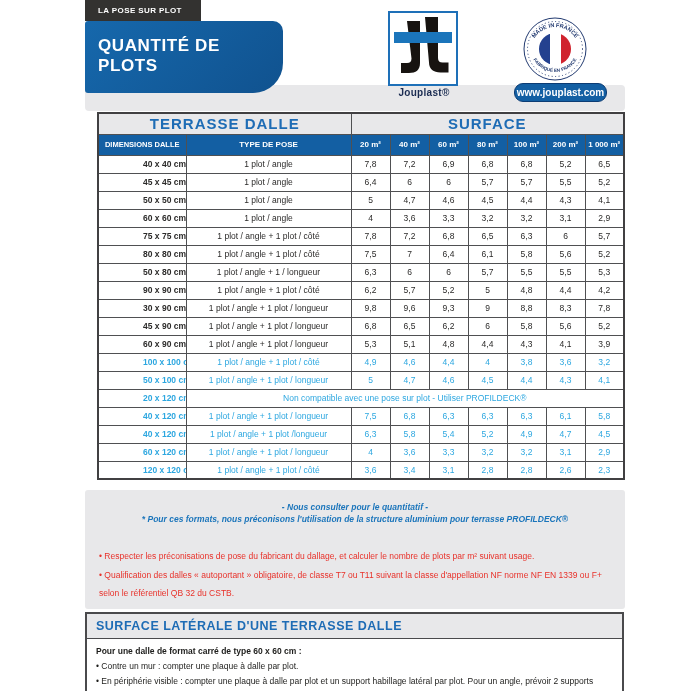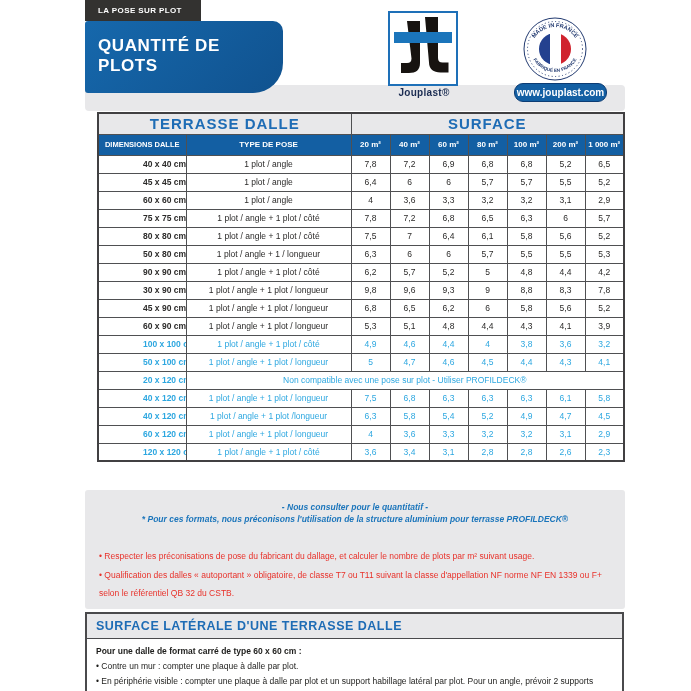--- a/index.html
+++ b/index.html
@@ -161,20 +161,31 @@
           <td class="type">1 plot / angle</td>
           <td class="val">6,4</td>
           <td class="val">6</td>
           <td class="val">6</td>
           <td class="val">5,7</td>
           <td class="val">5,7</td>
           <td class="val">5,5</td>
           <td class="val">5,2</td>
         </tr>
         <tr>
+          <td class="dim">50 x 50 cm</td>
+          <td class="type">1 plot / angle</td>
+          <td class="val">5</td>
+          <td class="val">4,7</td>
+          <td class="val">4,6</td>
+          <td class="val">4,5</td>
+          <td class="val">4,4</td>
+          <td class="val">4,3</td>
+          <td class="val">4,1</td>
+        </tr>
+        <tr>
           <td class="dim">60 x 60 cm</td>
           <td class="type">1 plot / angle</td>
           <td class="val">4</td>
           <td class="val">3,6</td>
           <td class="val">3,3</td>
           <td class="val">3,2</td>
           <td class="val">3,2</td>
           <td class="val">3,1</td>
           <td class="val">2,9</td>
         </tr>

